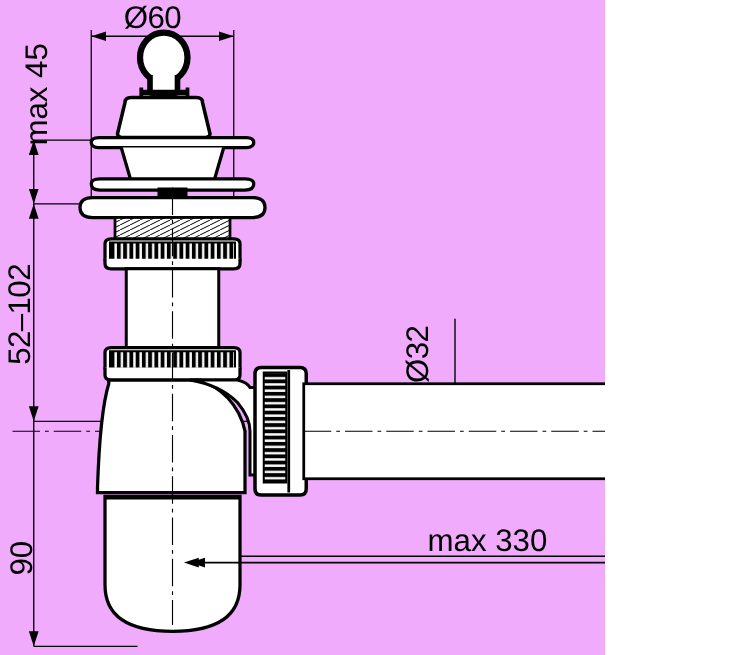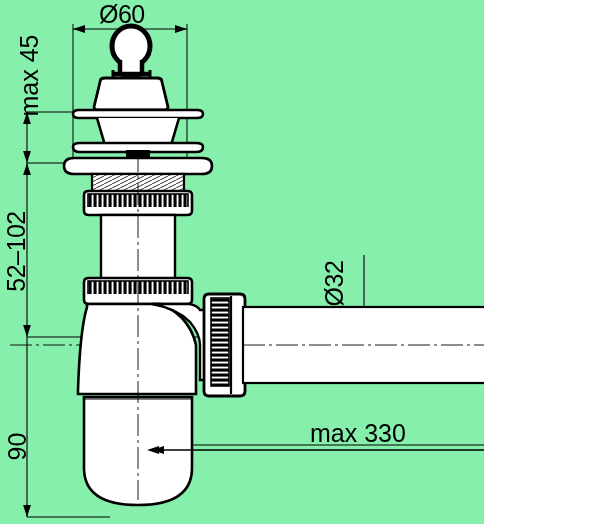--- a/index.html
+++ b/index.html
@@ -7,41 +7,41 @@
     padding: 0;
     background: #ffffff;
   }
   body {
     font-family: "Liberation Sans", sans-serif;
   }
   #sheet {
     position: relative;
     width: 484px;
     height: 524px;
-    background: #86efac;
+    background: #f0abfc;
     overflow: hidden;
   }
   #sheet svg {
     position: absolute;
     left: 0;
     top: 0;
   }
   .lbl {
     position: absolute;
     font-family: "Liberation Sans", sans-serif;
     color: #000000;
     white-space: nowrap;
     line-height: 1;
   }
   .lbl-d60  { left: 99px;  top: 2px;   font-size: 25px; letter-spacing: -0.5px; }
   .lbl-max45{ left: -11px; top: 63px;  font-size: 25px; transform: rotate(-90deg); transform-origin: 50% 50%; }
   .lbl-52102{ left: -24px; top: 239px; font-size: 25px; transform: rotate(-90deg); transform-origin: 50% 50%; letter-spacing: -0.5px; }
   .lbl-90   { left: 4px;   top: 434px; font-size: 25px; transform: rotate(-90deg); transform-origin: 50% 50%; }
   .lbl-d32  { left: 312px; top: 271px; font-size: 25px; transform: rotate(-90deg); transform-origin: 50% 50%; letter-spacing: -0.5px; }
-  .lbl-m330 { left: 310px; top: 421px; font-size: 25px; }
+  .lbl-m330 { left: 342px; top: 421px; font-size: 25px; }
   .lbl-code { left: 524px; top: 473px; font-size: 28px; letter-spacing: 0.5px; }
 </style>
 </head>
 <body>
 
 <div id="sheet">
 
   <svg width="600" height="524" viewBox="0 0 600 524">
     <defs>
       <marker id="arrL" markerWidth="12" markerHeight="9" refX="0" refY="4.5" orient="auto" markerUnits="userSpaceOnUse">

